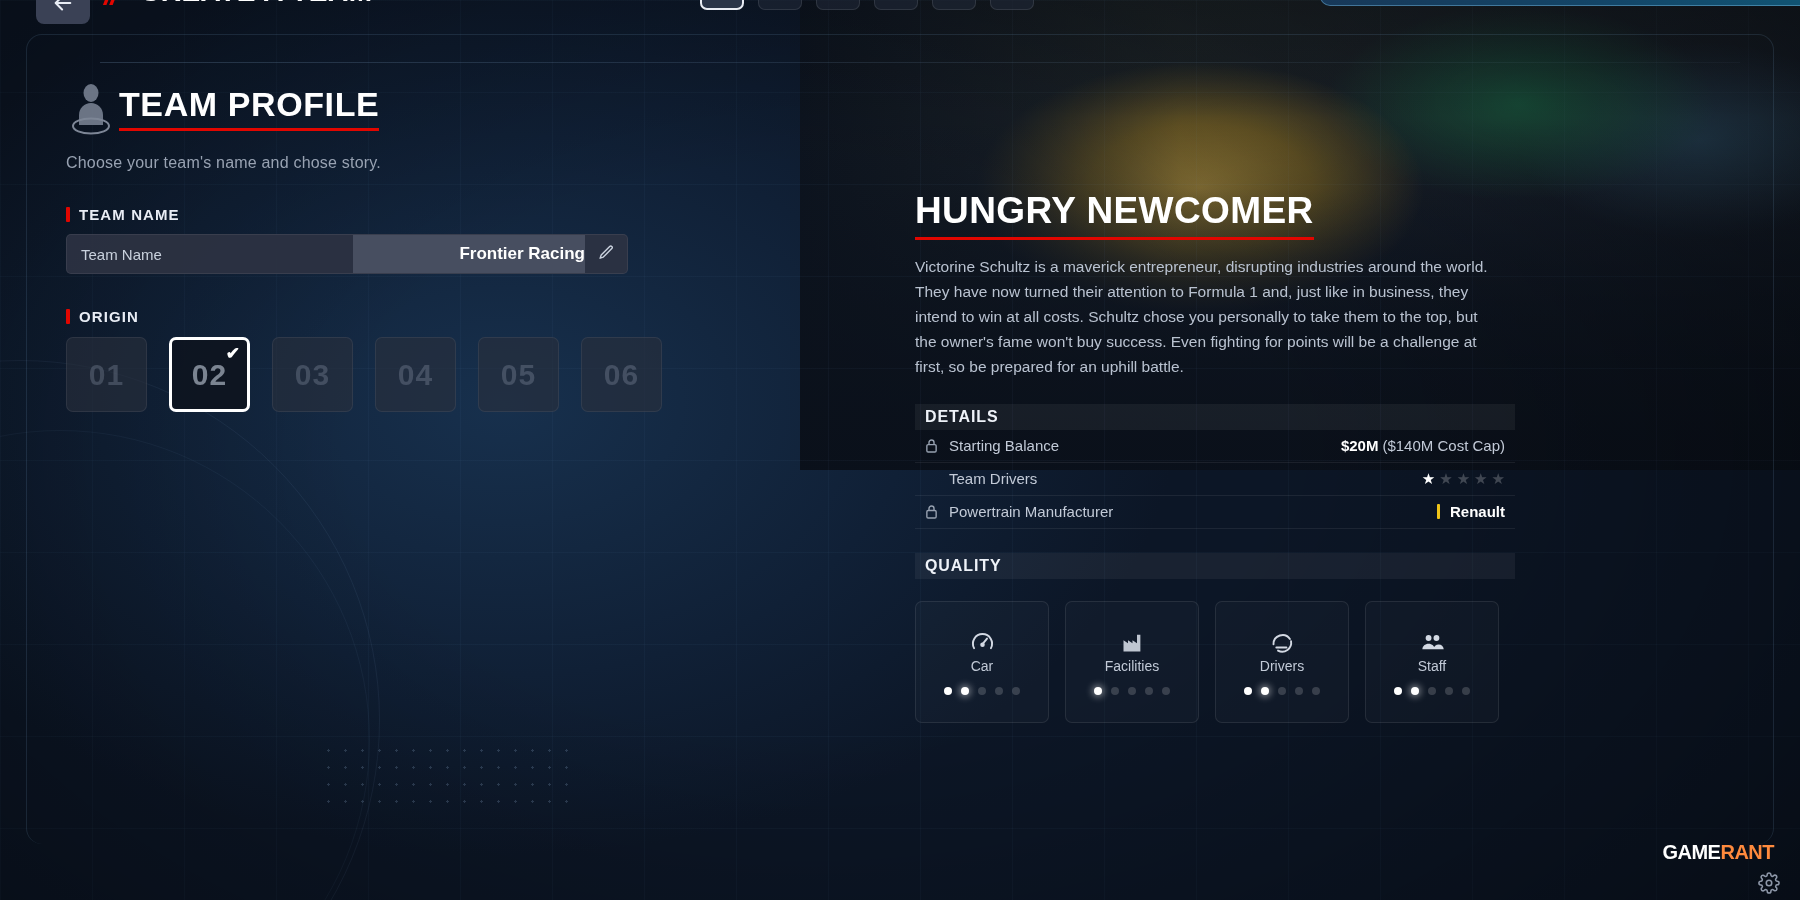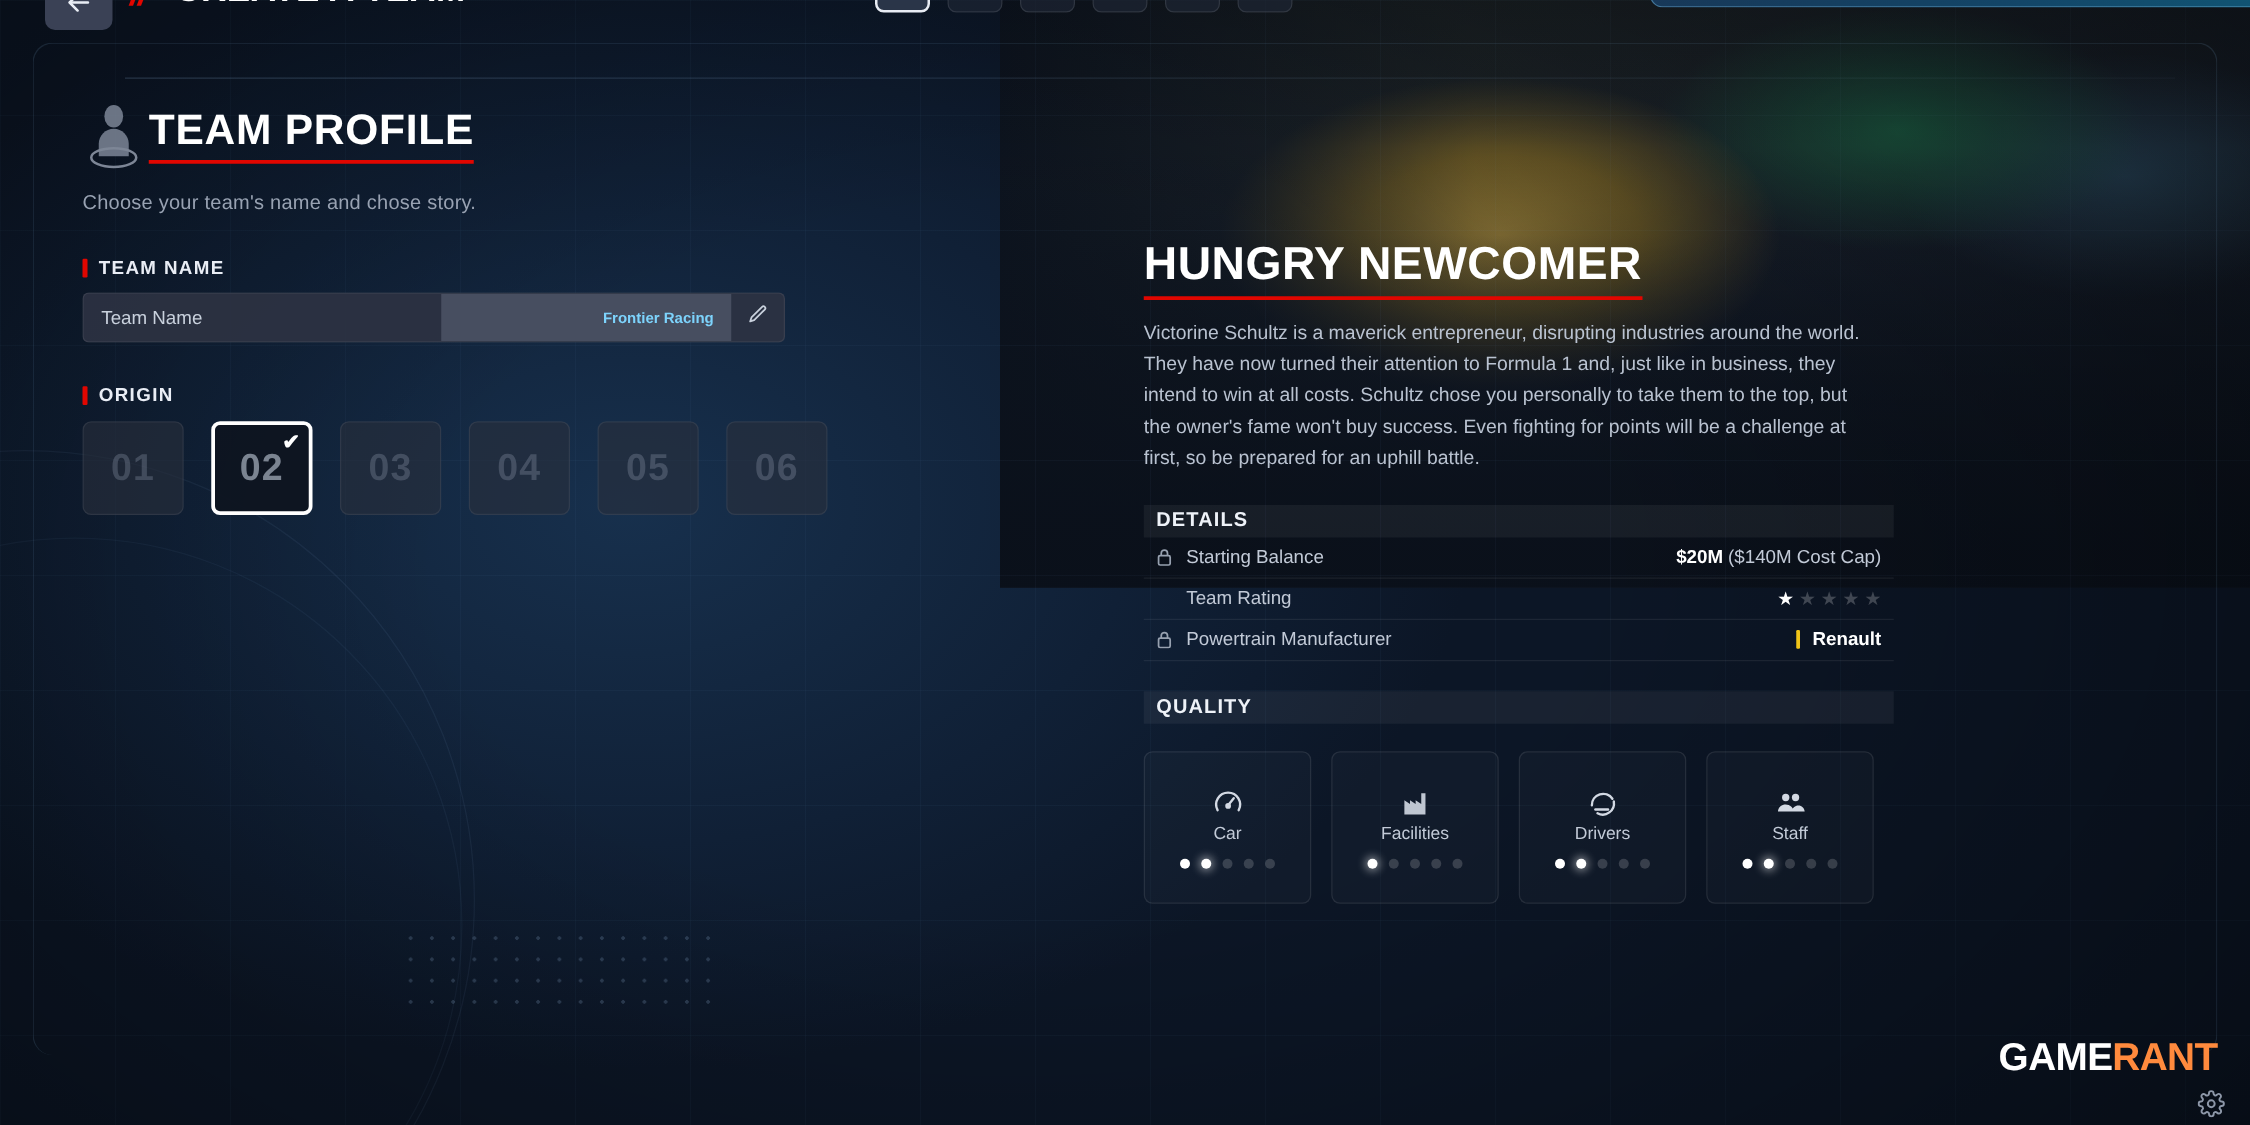--- a/index.html
+++ b/index.html
@@ -159,22 +159,21 @@
     border: 1px solid rgba(255,255,255,.07);
     border-radius: 5px;
     display: flex; align-items: center;
     overflow: hidden;
   }
   .name-key { padding-left: 14px; font-size: 15px; color: #c9d1dd; flex: 1; }
   .name-val-box {
     width: 232px; height: 100%;
     background: rgba(73,80,98,.95);
     display: flex; align-items: center; justify-content: flex-end;
-    padding-right: 14px;
-    font-size: 12px; font-weight: 700; color: #7dd3fc;
+    font-size: 17px; font-weight: 700; color: #ffffff;
   }
   .pencil {
     width: 42px; height: 100%;
     display: flex; align-items: center; justify-content: center;
     color: #c9d1dd;
   }
   .pencil svg { width: 17px; height: 17px; }
 
   .origin-grid {
     margin-top: 12px; display: flex; gap: 22px;
@@ -270,21 +269,21 @@
   }
   .arc2 {
     position: absolute; left: -250px; top: 430px;
     width: 620px; height: 620px; border-radius: 50%;
     border: 1px solid rgba(130,170,215,.07);
   }
 
   
   .watermark {
     position: absolute; right: 26px; bottom: 36px;
-    font-size: 31px; font-weight: 700; letter-spacing: -.5px;
+    font-size: 20px; font-weight: 700; letter-spacing: -.5px;
     display: flex; align-items: center;
   }
   .wm-game { color: #ffffff; }
   .wm-rant { color: #ff8a3d; }
   .gear {
     position: absolute; right: 20px; bottom: 6px;
     color: #8d97a8; width: 22px; height: 22px;
   }
   .gear svg { width: 22px; height: 22px; }
 </style>
@@ -446,21 +445,21 @@
       </span>
       <span class="key">Starting Balance</span>
       <span class="val">
         <b class="val-strong">$20M</b>
         <span class="val-dim">($140M Cost Cap)</span>
       </span>
     </div>
 
     <div class="drow">
       <span class="lock"></span>
-      <span class="key">Team Rating</span>
+      <span class="key">Team Drivers</span>
       <span class="val stars">
         <span class="star-on">★</span>
         <span class="star-off">★</span>
         <span class="star-off">★</span>
         <span class="star-off">★</span>
         <span class="star-off">★</span>
       </span>
     </div>
 
     <div class="drow">

